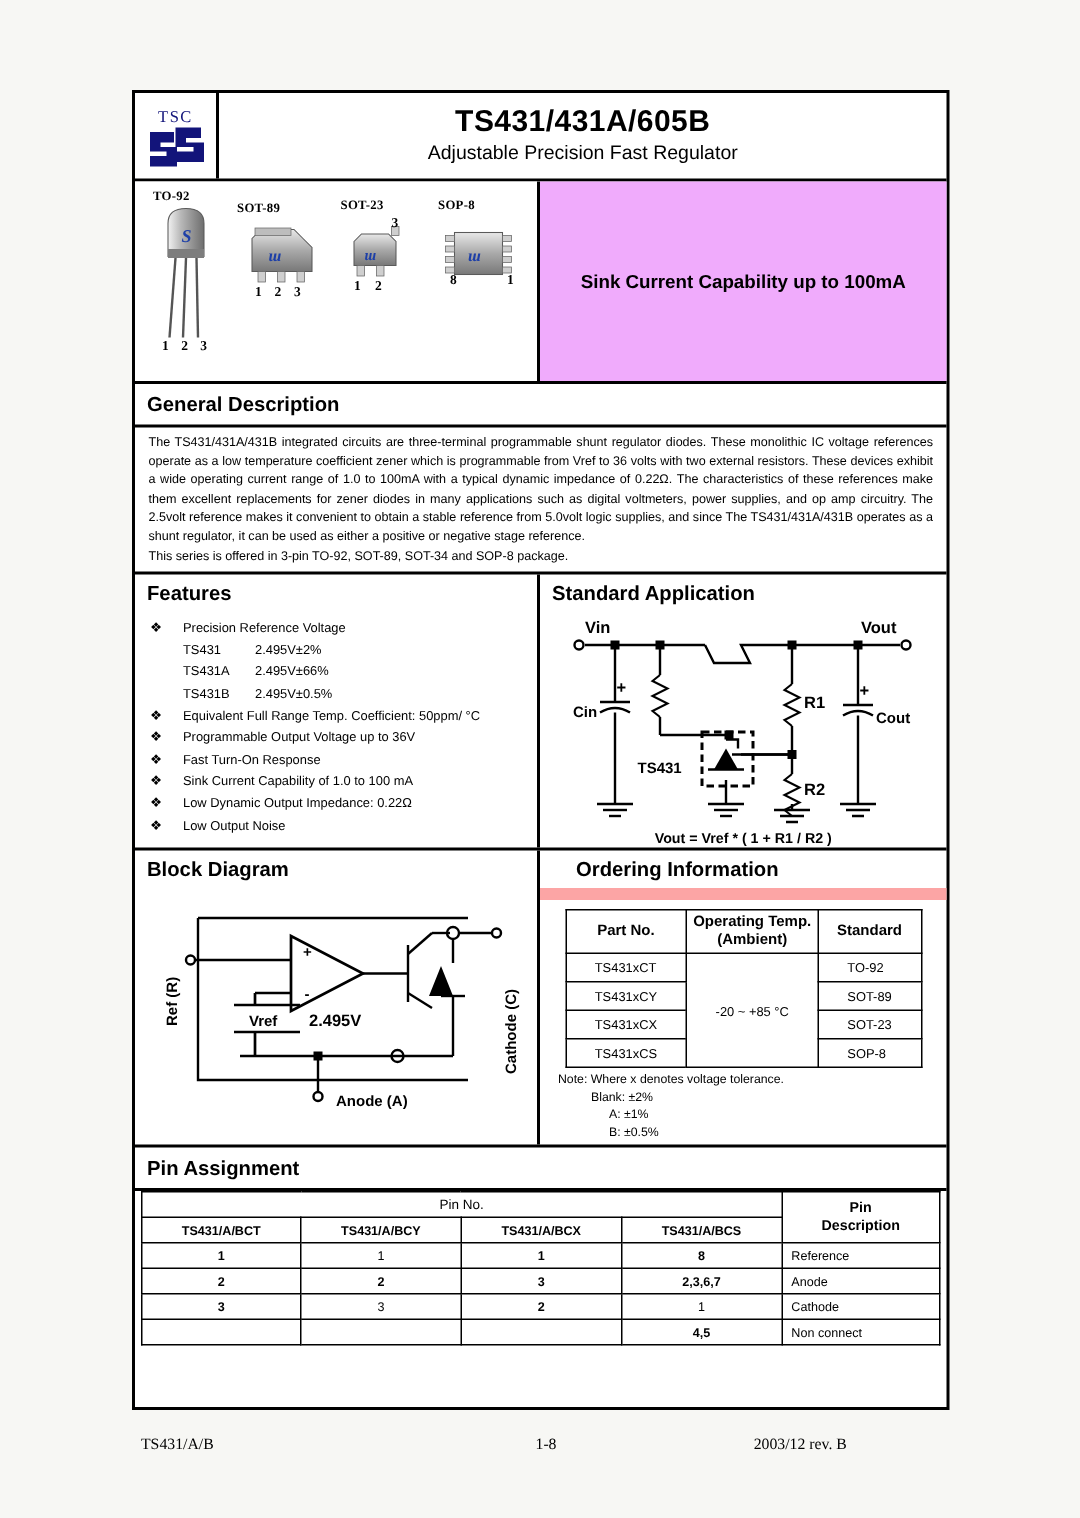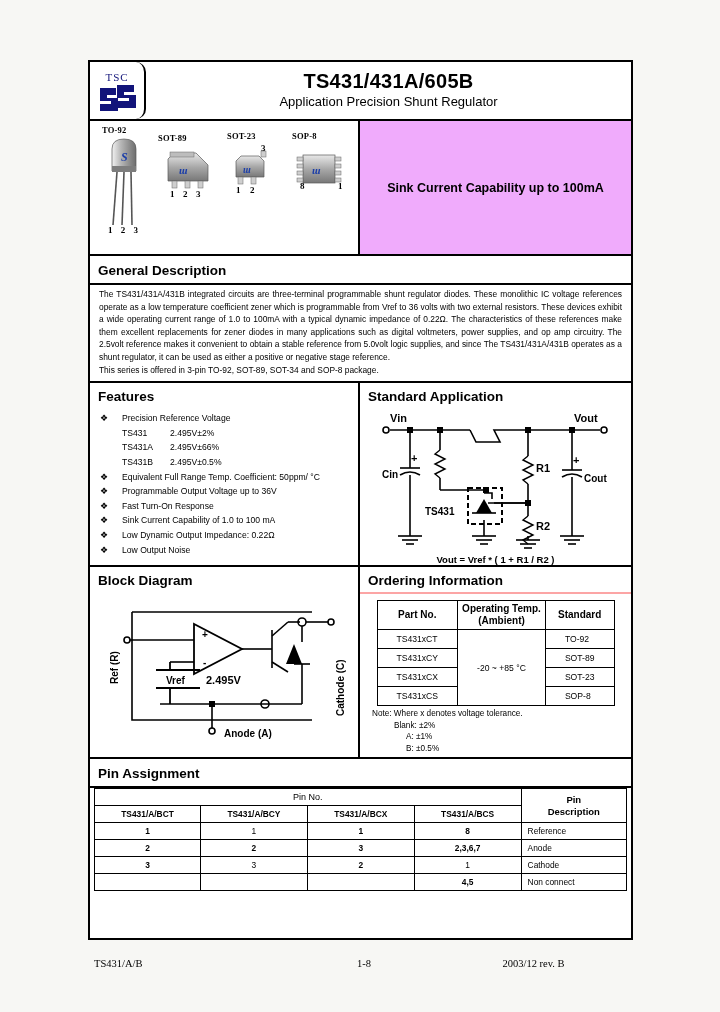--- a/index.html
+++ b/index.html
@@ -16,21 +16,20 @@
     border:2px solid #000;
     background:#fff;
     box-sizing:border-box;
   }
   
   .hdr{display:flex;height:57px;border-bottom:2px solid #000;}
   .logo-cell{
     width:56px;border-right:2px solid #000;
     display:flex;align-items:center;justify-content:center;
     box-sizing:border-box;
-    border-radius:10px;
   }
   .logo{width:44px;height:46px;display:block;}
   .title-cell{
     flex:1;display:flex;flex-direction:column;
     align-items:center;justify-content:center;
   }
   .title-main{font-size:20px;font-weight:bold;letter-spacing:.3px;line-height:1.15;}
   .title-sub{font-size:13px;line-height:1.3;margin-top:1px;}
 
   
@@ -75,21 +74,21 @@
   .circuit{position:relative;height:150px;}
   .circuit svg{display:block;}
   .formula{
     text-align:center;font-size:9.5px;font-weight:bold;margin-top:-4px;
   }
 
   
   .low{display:flex;}
   .low-l{flex:0 0 270px;border-right:2px solid #000;box-sizing:border-box;}
   .low-r{flex:1;box-sizing:border-box;}
-  .ord-head{padding:4px 8px 3px 8px;border-bottom:2px solid #fca5a5;}
+  .ord-head{padding:4px 8px 3px 24px;border-bottom:8px solid #fca5a5;}
 
   table.ord{
     border-collapse:collapse;width:238px;margin:6px auto 0 auto;
     font-size:8.6px;
   }
   table.ord td,table.ord th{
     border:1px solid #000;padding:1px 19px;vertical-align:middle;
   }
   table.ord th{font-size:10px;font-weight:bold;text-align:center;line-height:12px;padding:2px 2px;}
   table.ord td.pn{text-align:left;height:16px;}
@@ -133,21 +132,21 @@
         <rect x="0" y="0" width="44" height="46" fill="#ffffff"></rect>
         <text x="22" y="13" font-family="Liberation Serif, serif" font-size="11" fill="#12147a" text-anchor="middle" letter-spacing="1">TSC</text>
         <g fill="#12147a">
           <path d="M5 20 h16 v7 h-9 v3 h11 v13 h-18 v-7 h11 v-3 h-11 z"></path>
           <path d="M22 17 h17 v7 h-10 v3 h12 v13 h-19 v-7 h12 v-3 h-12 z"></path>
         </g>
       </svg>
     </div>
     <div class="title-cell">
       <div class="title-main">TS431/431A/605B</div>
-      <div class="title-sub">Application Precision Shunt Regulator</div>
+      <div class="title-sub">Adjustable Precision Fast Regulator</div>
     </div>
   </div>
 
   <div class="pkg-strip">
     <div class="pkg-left">
       <div class="pkg-lbl" style="left:12px;top:4px;">TO-92</div>
       <div class="pkg-lbl" style="left:68px;top:12px;">SOT-89</div>
       <div class="pkg-lbl" style="left:137px;top:10px;">SOT-23</div>
       <div class="pkg-lbl" style="left:202px;top:10px;">SOP-8</div>
 

